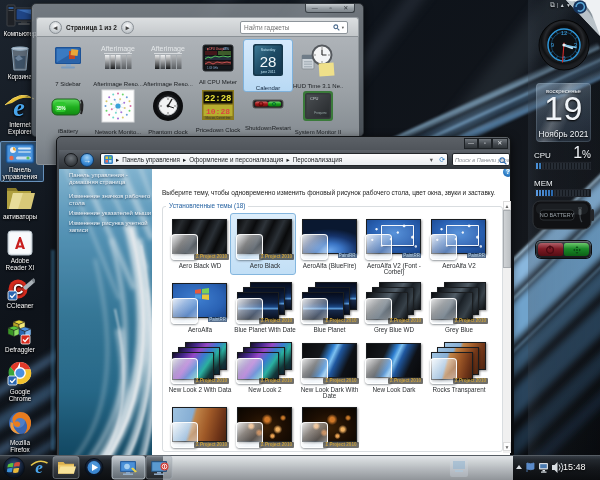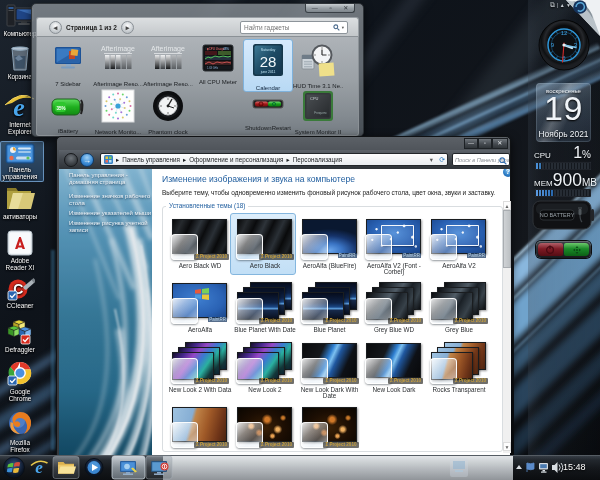--- a/index.html
+++ b/index.html
@@ -12,21 +12,21 @@
 #tbglass{left:163px;top:456px;width:350px;height:24px;background:linear-gradient(180deg,rgba(240,243,245,.93),rgba(212,217,221,.85) 50%,rgba(188,194,199,.75));filter:blur(.6px)}
 #tbglass2{left:513px;top:456px;width:87px;height:24px;background:linear-gradient(180deg,rgba(40,46,54,.2),rgba(10,12,14,.4))}
 .traytime{color:#fff;font-size:9px;text-shadow:0 1px 2px #000}
 
 #gg{left:31px;top:3px;width:333px;height:134px;background:linear-gradient(180deg,rgba(150,157,163,.72) 0%,rgba(95,103,110,.72) 100%);border:1px solid #2e3338;border-radius:5px;box-shadow:0 3px 9px rgba(0,0,0,.65)}
 #gg .titlebtns{position:absolute;right:8px;top:0;width:50px;height:9px;background:linear-gradient(180deg,#c9ced2,#99a0a6 50%,#7e868c);border:1px solid #3a4046;border-top:none;border-radius:0 0 3px 3px;display:flex;align-items:center;justify-content:space-around;color:#2e3338;font-size:6px;line-height:8px}
 #gg .hdr{position:absolute;left:4px;top:13px;width:323px;height:20px;background:linear-gradient(180deg,#dcdfe1,#c3c7ca);border:1px solid #9aa0a5;border-bottom:1px solid #8b9196;border-radius:3px 3px 0 0}
 #gg .pager{position:absolute;left:12px;top:3px;height:13px;display:flex;align-items:center;gap:4px;font-size:6.5px;color:#222;font-weight:bold}
 .pbtn{width:13px;height:13px;border-radius:50%;background:radial-gradient(circle at 50% 35%,#fdfdfe,#c9ced2 60%,#aab0b5);border:1px solid #8a9096;color:#444;font-size:7px;line-height:11px;text-align:center}
 #gg .search{position:absolute;right:10px;top:3px;width:108px;height:13px;background:#fff;border:1px solid #8d949a;border-radius:2px;font-size:6.5px;color:#777;padding:2px 3px;display:flex;justify-content:space-between}
-#gg .body{position:absolute;left:4px;top:33px;width:323px;height:99px;background:linear-gradient(180deg,#aeb3b8 0%,#9aa0a5 45%,#848b91 80%,#747b82 100%);border:1px solid #8b9196;border-top:none;border-radius:0 0 3px 3px;overflow:hidden}
+#gg .body{position:absolute;left:4px;top:33px;width:323px;height:128px;background:linear-gradient(180deg,#aeb3b8 0%,#9aa0a5 45%,#848b91 80%,#747b82 100%);border:1px solid #8b9196;border-top:none;border-radius:0 0 3px 3px;overflow:hidden}
 .gitem{position:absolute;width:50px;text-align:center}
 .gcap{font-size:6px;color:#1b1e21;margin-top:2px;white-space:nowrap;overflow:hidden}
 .gsel{position:absolute;left:211px;top:2px;width:50px;height:53px;background:linear-gradient(180deg,#d7eafc,#b8d9f4);border:1px solid #7fb2dc;border-radius:3px}
 
 .dicon{position:absolute;left:-3px;width:46px;text-align:center;color:#fff;font-size:6.4px;line-height:7.2px;text-shadow:0 1px 2px #000,0 0 2px #000}
 .dsel{position:absolute;left:0px;width:44px;background:linear-gradient(180deg,rgba(105,165,220,.38),rgba(60,120,180,.35));border:1px solid rgba(130,180,228,.7);border-radius:2px}
 
 .sg{position:absolute}
 .sgtxt{color:#f0f4f8;text-shadow:0 1px 2px #000}
 
@@ -469,20 +469,31 @@
               <line x1="17" y1="23" x2="17" y2="25"></line>
               <line x1="9" y1="17" x2="11" y2="17"></line>
               <line x1="23" y1="17" x2="25" y2="17"></line>
             </g>
             <line x1="17" y1="17" x2="21" y2="10" stroke="#222" stroke-width="1.4"></line>
             <line x1="17" y1="17" x2="23" y2="19" stroke="#222" stroke-width="1"></line>
             <circle cx="17" cy="17" r="1.4" fill="#222"></circle>
           </svg>
         <div class="gcap">Phantom clock</div>
       </div>
+      <div class="gitem" style="left:156px;top:52px">
+        <svg width="38" height="32" viewBox="0 0 38 32">
+            <rect x="3" y="1" width="32" height="30" fill="#8a7a1e"></rect>
+            <rect x="4.5" y="2.5" width="29" height="12" fill="#111006"></rect>
+            <text x="19" y="12" font-size="9" fill="#e8e13a" text-anchor="middle" font-family="Liberation Mono" font-weight="bold">22:28</text>
+            <rect x="4.5" y="16" width="29" height="11" fill="#b7ae2f"></rect>
+            <text x="19" y="25" font-size="8" fill="#d44" text-anchor="middle" font-family="Liberation Mono" font-weight="bold">10:28</text>
+            <text x="19" y="29.8" font-size="2.6" fill="#333" text-anchor="middle">Moscow, Current time</text>
+          </svg>
+        <div class="gcap">Pricedown Clock</div>
+      </div>
       <div class="gitem" style="left:206px;top:52px">
         <svg width="40" height="30" viewBox="0 0 40 30">
             <rect x="5" y="11" width="30" height="8" rx="2" fill="#222" stroke="#555"></rect>
             <rect x="7" y="12.5" width="13" height="5" rx="2" fill="url(#redg)"></rect>
             <rect x="20" y="12.5" width="13" height="5" rx="2" fill="url(#grng)"></rect>
             <circle cx="13" cy="15" r="2" fill="none" stroke="#500" stroke-width=".8"></circle>
             <circle cx="26" cy="15" r="1.6" fill="none" stroke="#063" stroke-width=".8"></circle>
           </svg>
         <div class="gcap">ShutdownRestart</div>
       </div>
@@ -570,21 +581,20 @@
             <path d="M89 125 C99 205 97 252 82 298" stroke-width="1.3"></path>
             <path d="M56 140 C72 210 66 258 38 300" stroke-width="1.2"></path>
           </g>
           <rect width="93" height="296" fill="#08304a" opacity=".1"></rect>
         </svg>
         <div class="lplink" style="top:3px">Панель управления - домашняя страница</div>
         <div class="lplink" style="top:24px">Изменение значков рабочего стола</div>
         <div class="lplink" style="top:41px">Изменение указателей мыши</div>
         <div class="lplink" style="top:51px">Изменение рисунка учетной записи</div>
       </div>
-      <div class="heading">Изменение изображения и звука на компьютере</div>
       <div class="para">Выберите тему, чтобы одновременно изменить фоновый рисунок рабочего стола, цвет окна, звуки и заставку.</div>
       <div class="gbox"></div>
       <div class="gboxlbl">Установленные темы (18)</div>
       <div style="position:absolute;left:444px;top:-2px;width:10px;height:10px;border-radius:50%;background:radial-gradient(circle at 50% 35%,#7ec0ee,#2a7ac4 60%,#14589e);color:#fff;font-size:7px;font-weight:bold;text-align:center;line-height:10px">?</div>
       <div class="tsel" style="left:171px;top:44px;width:66px;height:62px"></div>
       <div class="themeitem" style="left:109px;top:49px">
           <div class="th">
             <div class="scr bg-ablack" style="left:1px;top:1px;width:55px;height:35px"></div>
             <div class="glassq"></div>
             <div class="proj">Σ Project 2010</div>
@@ -827,21 +837,20 @@
         <rect x="34" y="1" width="2" height="6"></rect>
         <rect x="37" y="1" width="2" height="6"></rect>
         <rect x="40" y="1" width="2" height="6"></rect>
         <rect x="43" y="1" width="2" height="6"></rect>
         <rect x="46" y="1" width="2" height="6"></rect>
         <rect x="49" y="1" width="2" height="6"></rect>
         <rect x="52" y="1" width="2" height="6"></rect>
     </g>
   </svg>
   <div class="sg sgtxt" style="left:534px;top:179px;font-size:8px">MEM</div>
-  <div class="sg sgtxt" style="left:535px;top:170px;width:62px;text-align:right;font-size:17.5px">900<span style="font-size:10px">MB</span></div>
   <svg class="sg" width="56" height="8" viewBox="0 0 56 8" style="left:535px;top:189px">
     <rect x="0" y="0" width="56" height="8" rx="1" fill="#14181e" stroke="#3a4148" stroke-width=".6"></rect>
     <g>
         <rect x="1" y="1" width="2" height="6" fill="#5a9ae0"></rect>
         <rect x="4" y="1" width="2" height="6" fill="#4a8ad0"></rect>
         <rect x="7" y="1" width="2" height="6" fill="#4a8ad0"></rect>
         <rect x="10" y="1" width="2" height="6" fill="#3a7ac0"></rect>
         <rect x="13" y="1" width="2" height="6" fill="#3a7ac0"></rect>
         <rect x="16" y="1" width="2" height="6" fill="#2a6ab0"></rect>
       </g>

